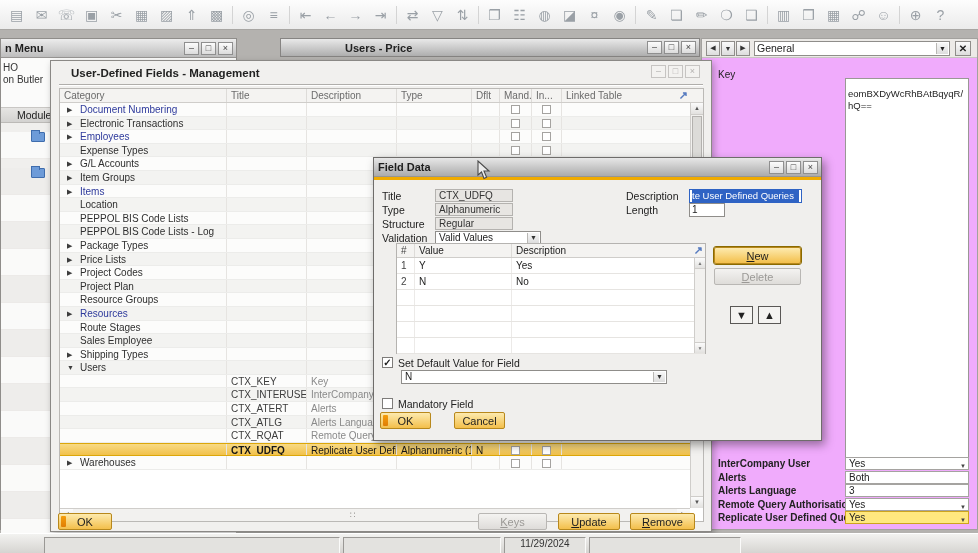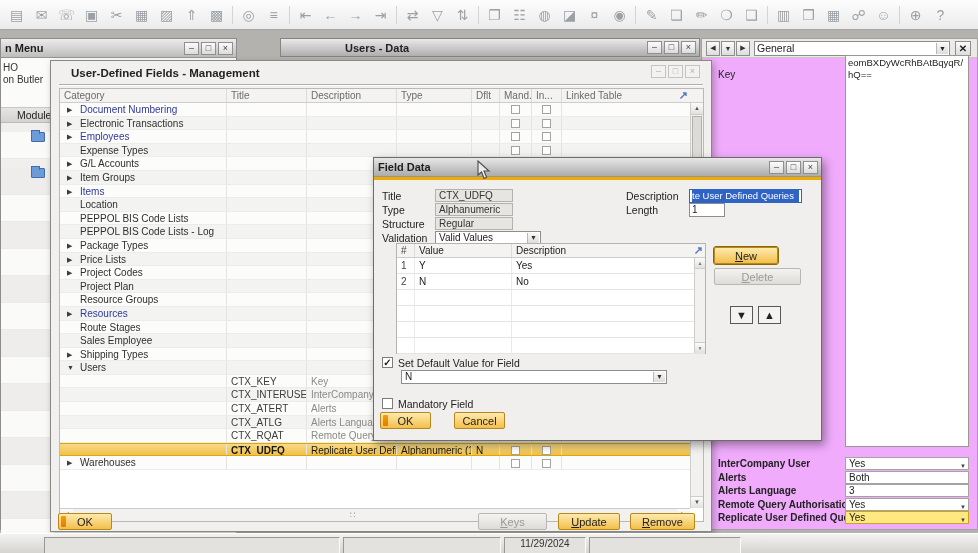--- a/index.html
+++ b/index.html
@@ -51,23 +51,23 @@
   .navbtn { width:14px; height:15px; border:1px solid #8f8d8a; background:linear-gradient(#fafafa,#ddd);
     font-size:7px; display:flex; align-items:center; justify-content:center; color:#333; }
   .navcombo { width:196px; height:15px; border:1px solid #8f8d8a; background:#fff;
     margin-left:3px; position:relative; font-size:10.5px; padding:0 2px; line-height:13px; }
   .navcombo .arr { position:absolute; right:1px; top:1px; bottom:1px; width:12px;
     border-left:1px solid #b9b7b4; background:linear-gradient(#f7f7f7,#ddd);
     font-size:7px; display:flex; align-items:center; justify-content:center; }
   .navx { width:16px; height:15px; border:1px solid #8f8d8a; background:linear-gradient(#fafafa,#ddd);
     margin-left:4px; font-size:10px; font-weight:bold; text-align:center; line-height:13px; }
   .rp-keylbl { position:absolute; left:16px; top:30px; font-size:10px; color:#222; }
-  .rp-keyval { position:absolute; left:143px; top:16px; width:124px; height:392px;
+  .rp-keyval { position:absolute; left:143px; top:39px; width:124px; height:392px;
     background:#fff; border:1px solid #9a9895; font-size:9.5px; color:#222;
-    padding:1px 2px; word-break:break-all; line-height:12px; }
+    padding:9px 2px; word-break:break-all; line-height:12px; }
   .rp-row { position:absolute; left:0; width:277px; height:13.5px; }
   .rp-row .lbl { position:absolute; left:16px; top:1px; font-size:10px; color:#222;font-weight:bold; }
   .rp-row .val { position:absolute; left:143px; top:0; width:124px; height:13px;
     background:#fff; border:1px solid #a5a3a0; font-size:10px; padding:0 3px; line-height:11px; position:absolute; }
   .rp-row .val .arr { position:absolute; right:2px; top:3px; font-size:6px; color:#444; }
   .rp-row .val.hl { background:#ffe87f; border-color:#cda41e; }
 
   
   .udf { position:absolute; left:50px; top:60px; width:662px; height:472px;
     background:#f1f0ee; border:1px solid #8a8885; box-shadow:2px 3px 7px rgba(0,0,0,.28); }
@@ -251,21 +251,21 @@
       <div class="mm-row alt"></div>
       <div class="mm-row"></div>
       <div class="mm-row alt"></div>
       <div class="mm-row"></div>
       <div class="mm-row alt"></div>
       <div class="mm-row"></div>
     </div>
 </div>
 
 <div class="us-title">
-  <span class="t">Users - Data</span>
+  <span class="t">Users - Price</span>
   <span class="winbtns">
     <span class="wbtn">–</span>
     <span class="wbtn">□</span>
     <span class="wbtn">×</span>
   </span>
 </div>
 
 <div class="rpanel">
   <div class="navrow">
     <span class="navbtn">◀</span>
@@ -800,21 +800,21 @@
           <div class="vg-c2"></div>
           <div class="vg-c3"></div>
         </div>
       </div>
     <div class="vg-scroll">
       <div class="sbtn">▲</div>
       <div class="sbtn down">▼</div>
     </div>
   </div>
 
-  <div class="gbtn focusring" style="left:340px;top:89px;width:64px">
+  <div class="gbtn focusring" style="left:340px;top:89px;width:87px">
     <span class="mn">New</span>
   </div>
   <div class="dbtn" style="left:340px;top:110px;width:87px">
     <span class="mn">Delete</span>
   </div>
   <div class="movebtn" style="left:356px;top:148px">
       <span>▼</span>
     </div>
   <div class="movebtn" style="left:384px;top:148px">
       <span>▲</span>

